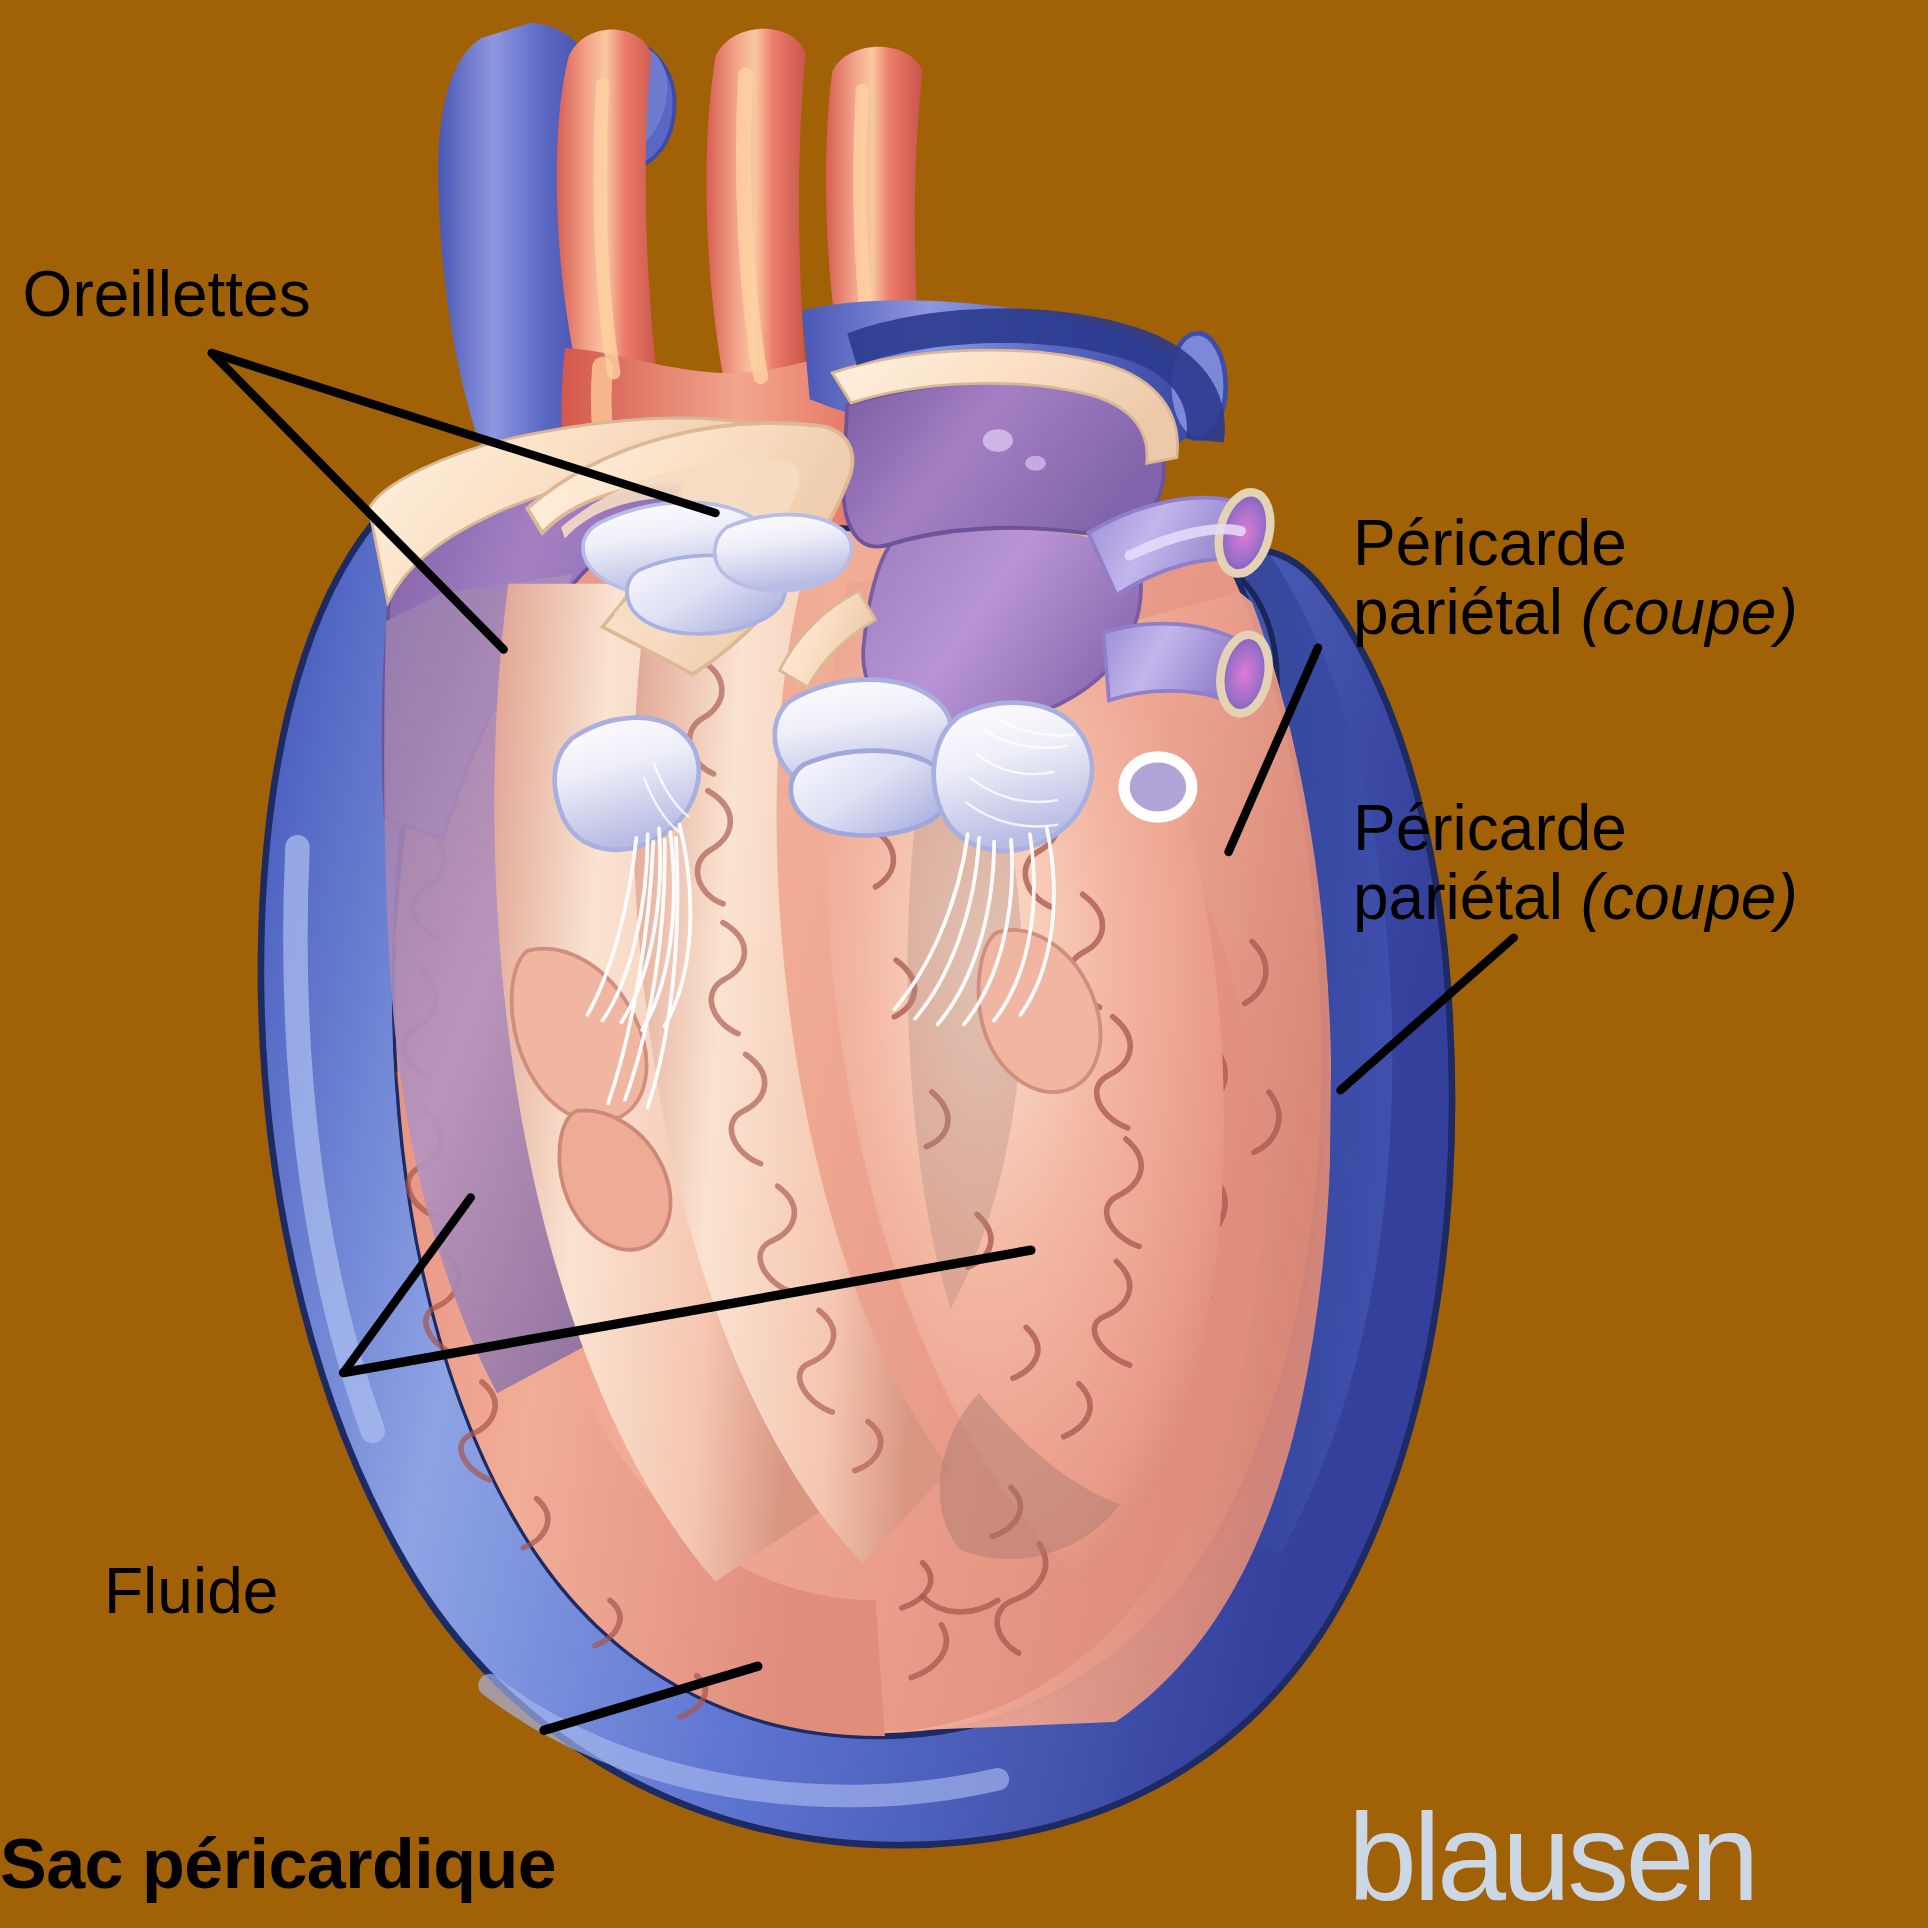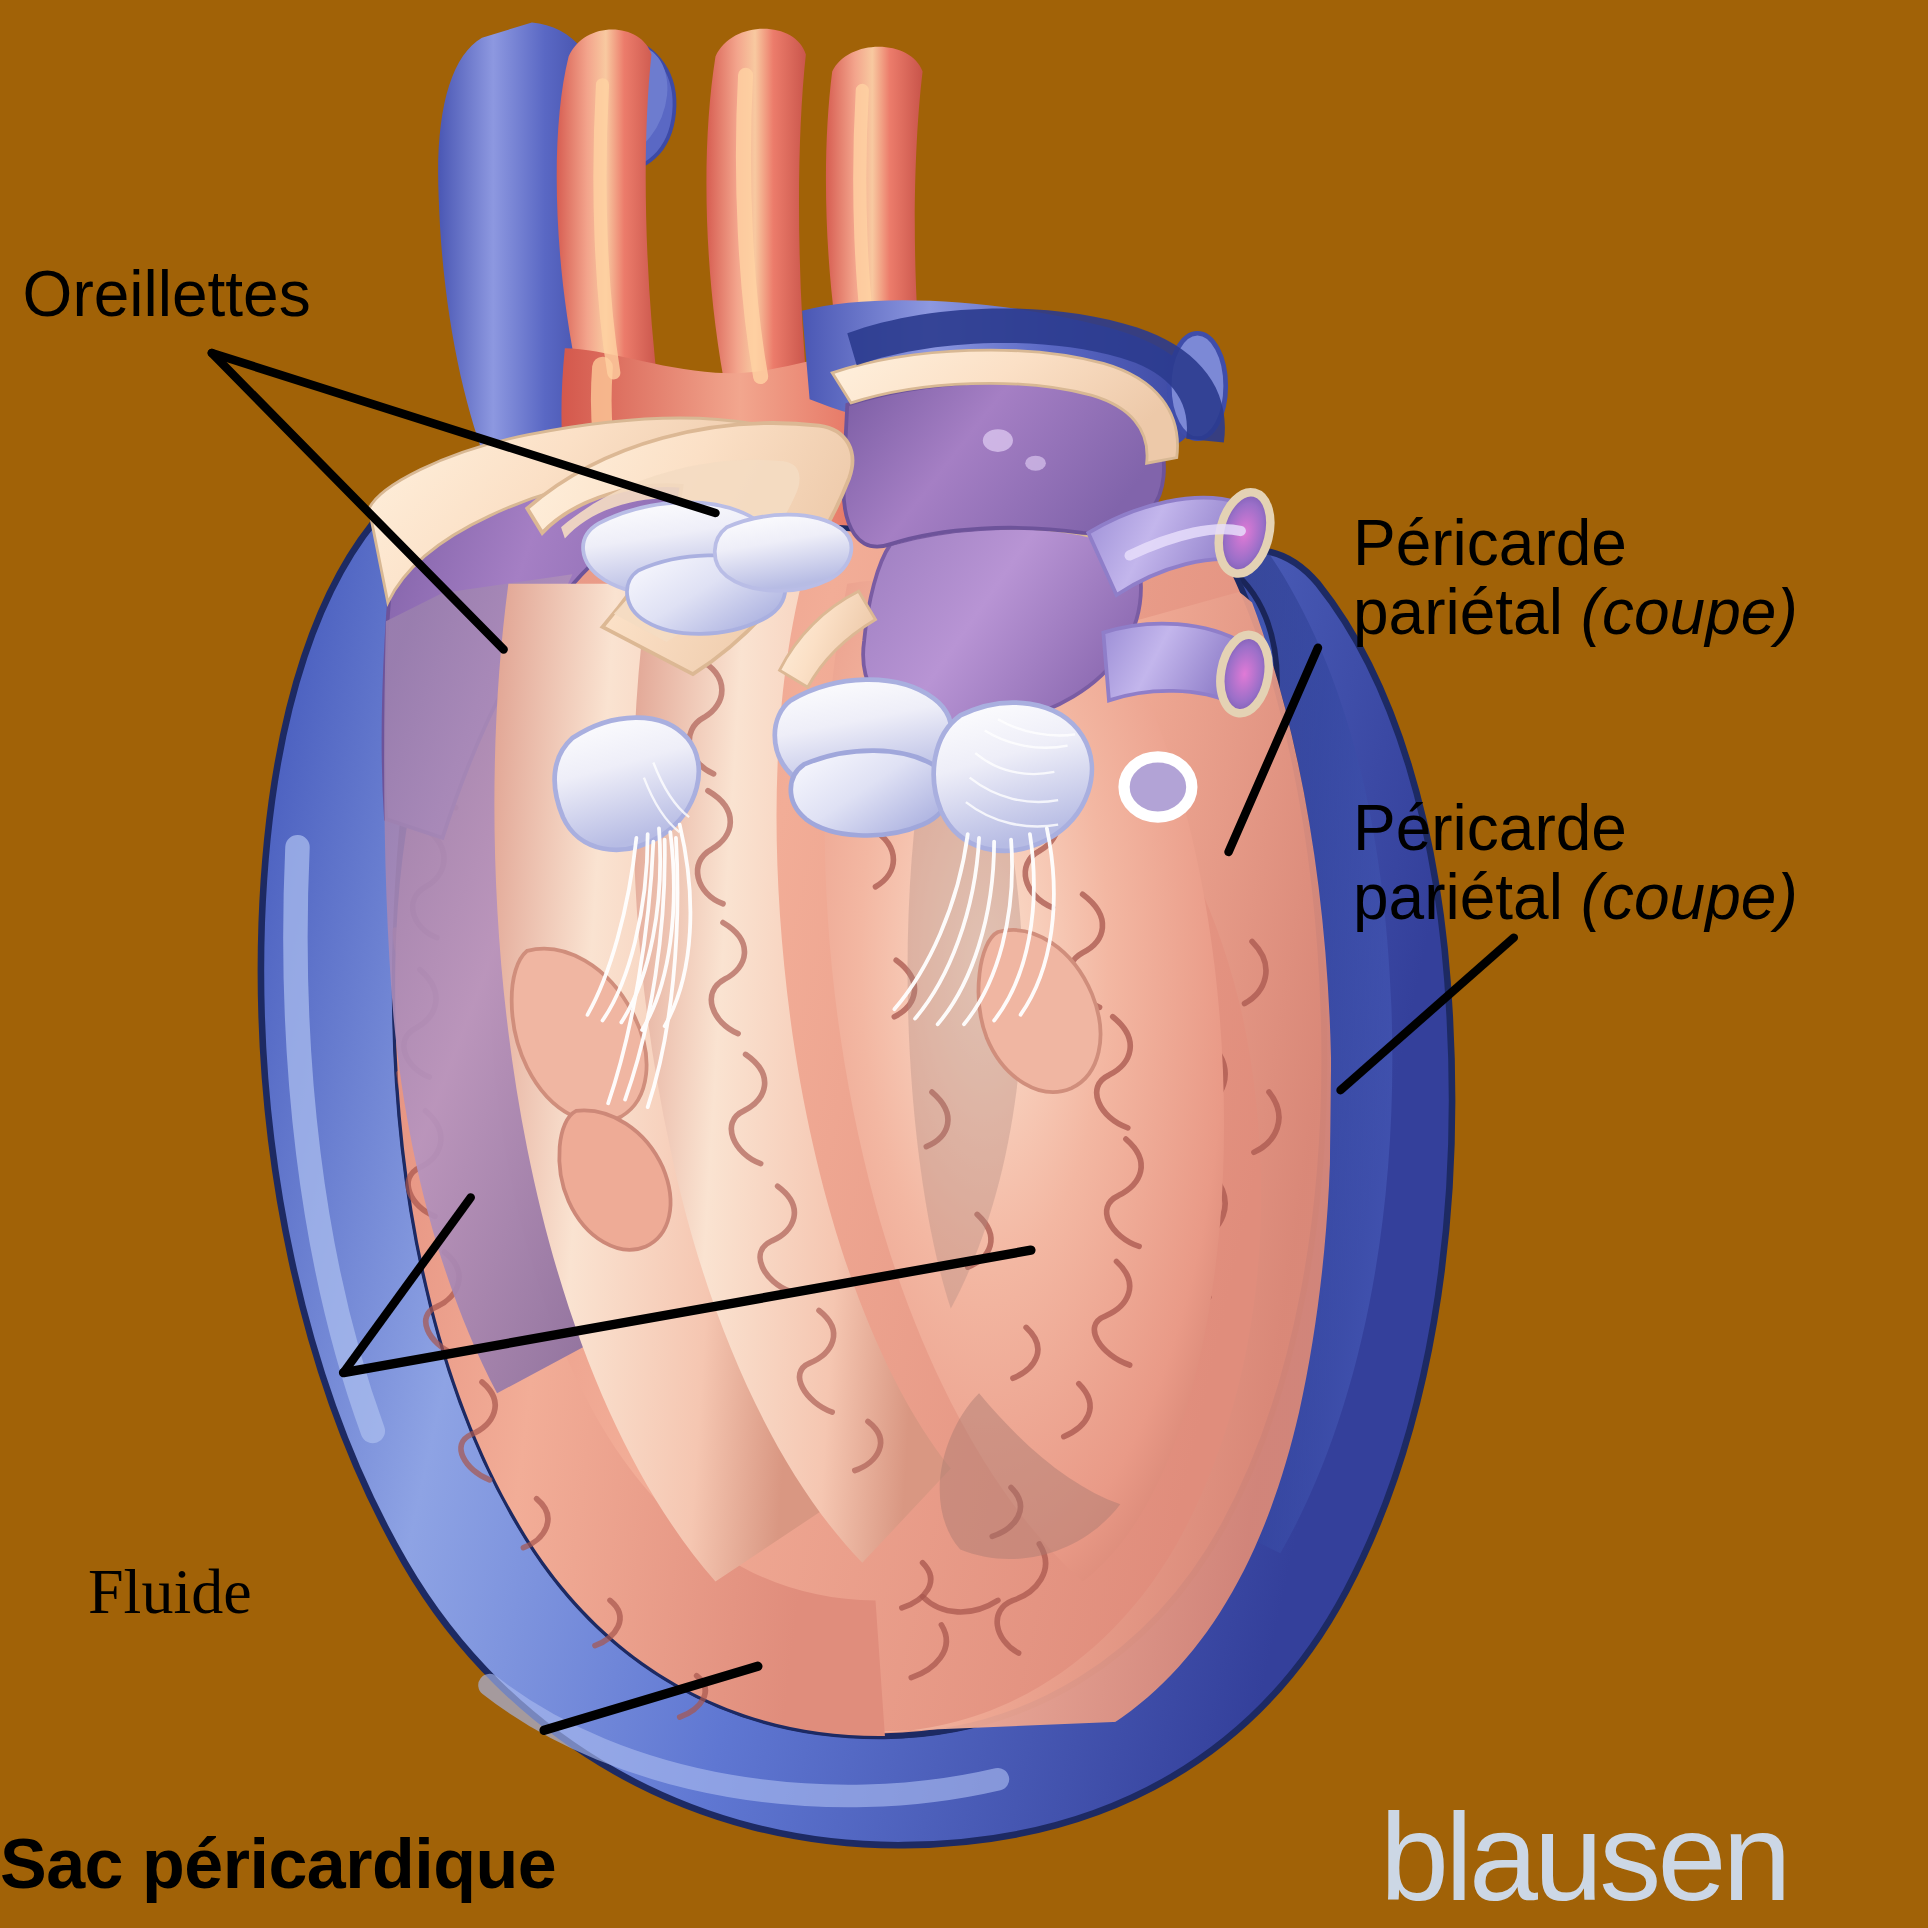--- a/index.html
+++ b/index.html
@@ -9,27 +9,27 @@
   #stage{position:relative;width:1928px;height:1928px;background:#a16207;}
   #art{position:absolute;left:0;top:0;width:1928px;height:1928px;}
 
   .lbl{position:absolute;color:#000;font-size:64px;line-height:1.08;
        font-family:"Liberation Sans",sans-serif;white-space:pre;}
   .lbl .it{font-style:italic;}
   #lbl-oreillettes{left:22.6px;top:260px;}
   #lbl-pericarde-parietal{left:1353px;top:509px;}
   #lbl-pericarde-visceral{left:1353px;top:794px;}
   #lbl-ventricules{left:15px;top:1333px;}
-  #lbl-fluide{left:88px;top:1557px;font-family:Liberation Serif, serif;}
+  #lbl-fluide{left:104px;top:1557px;}
 
   #title{position:absolute;left:0;top:1824px;width:1365px;
          font-size:70px;font-weight:bold;color:#000;letter-spacing:-0.5px;
          font-family:"Liberation Sans",sans-serif;white-space:pre;}
 
-  #watermark{position:absolute;left:1380px;top:1795px;font-size:124px;
+  #watermark{position:absolute;left:1348px;top:1795px;font-size:124px;
              color:#ccd7e5;font-family:"Liberation Sans",sans-serif;
              letter-spacing:-3.8px;line-height:1;}
 </style>
 </head>
 <body>
 
 <div id="stage">
 
   <svg id="art" viewBox="0 0 2048 2048">
     <defs>

